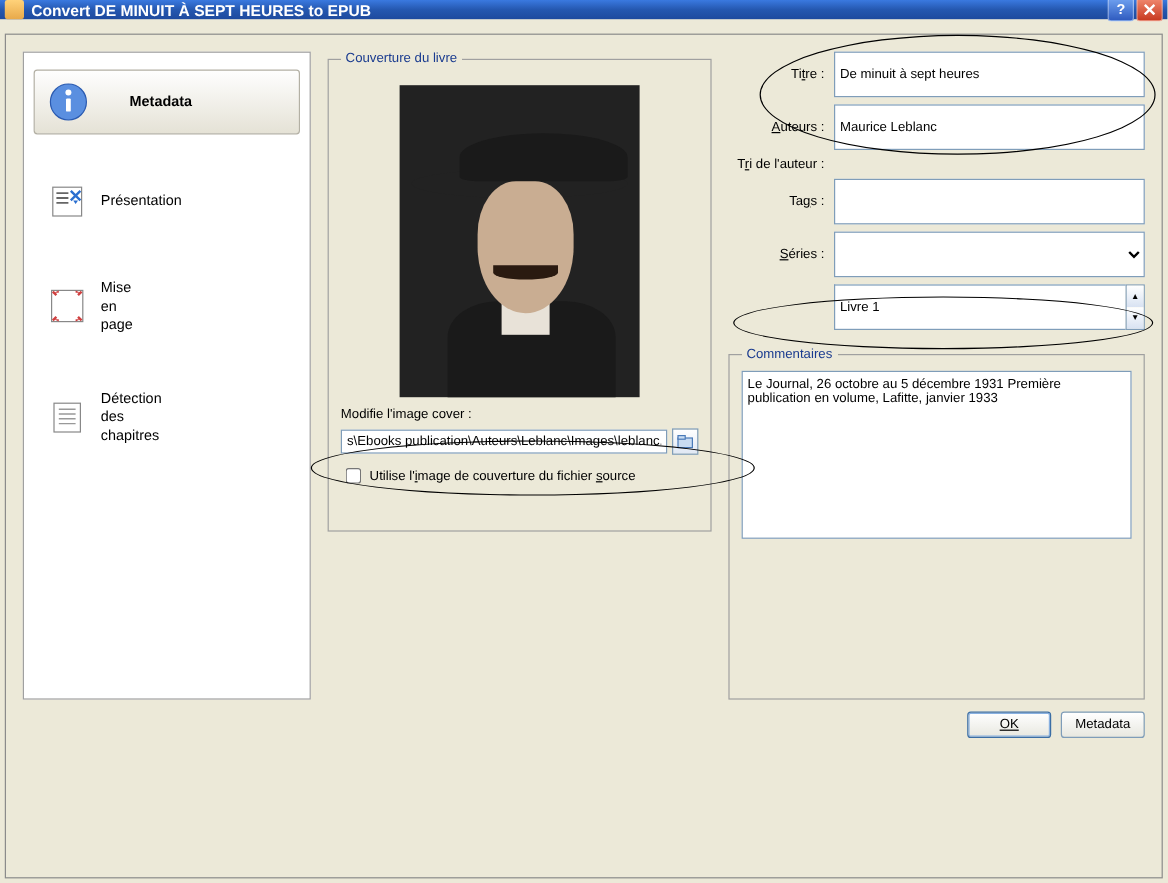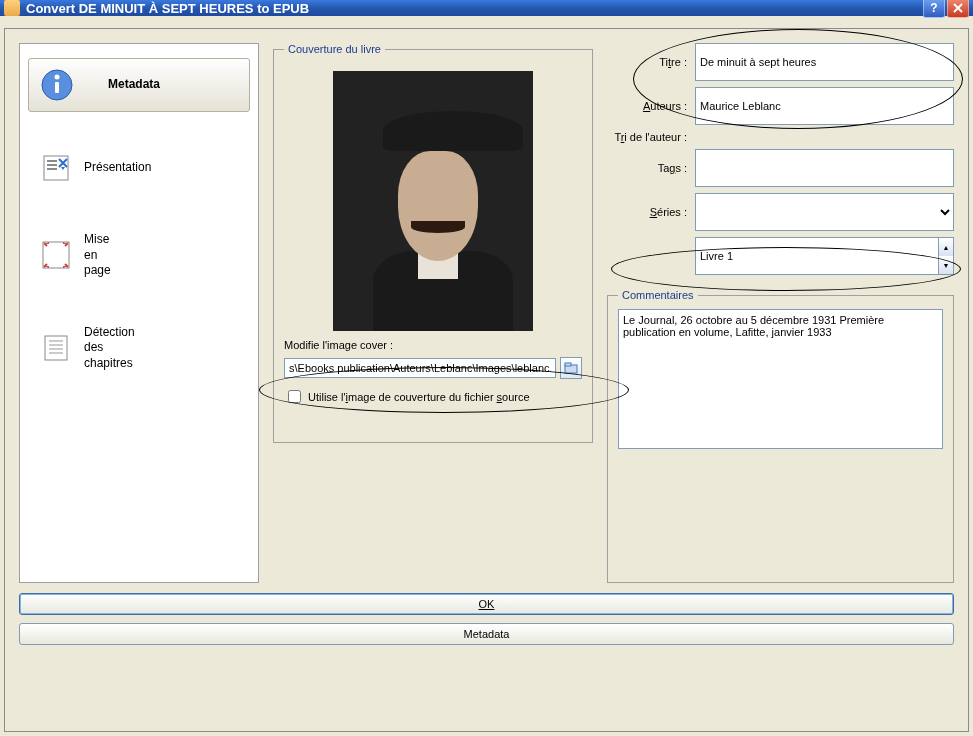--- a/index.html
+++ b/index.html
@@ -132,21 +132,20 @@
     border: 1px solid #a0a0a0;
     padding: 6px;
     height: 88px;
     font-size: 11px;
   }
   .btn-row {
     margin-top: 10px;
     display: flex;
     justify-content: flex-end;
     gap: 8px;
-    flex-direction: column;
   }
   .dlg-btn {
     min-width: 70px; height: 22px;
     border: 1px solid #7f9db9;
     background: linear-gradient(to bottom, #fff, #e8e8e0);
     border-radius: 3px;
     font-family: inherit; font-size: 11px;
     cursor: pointer;
   }
   .dlg-btn.default {

